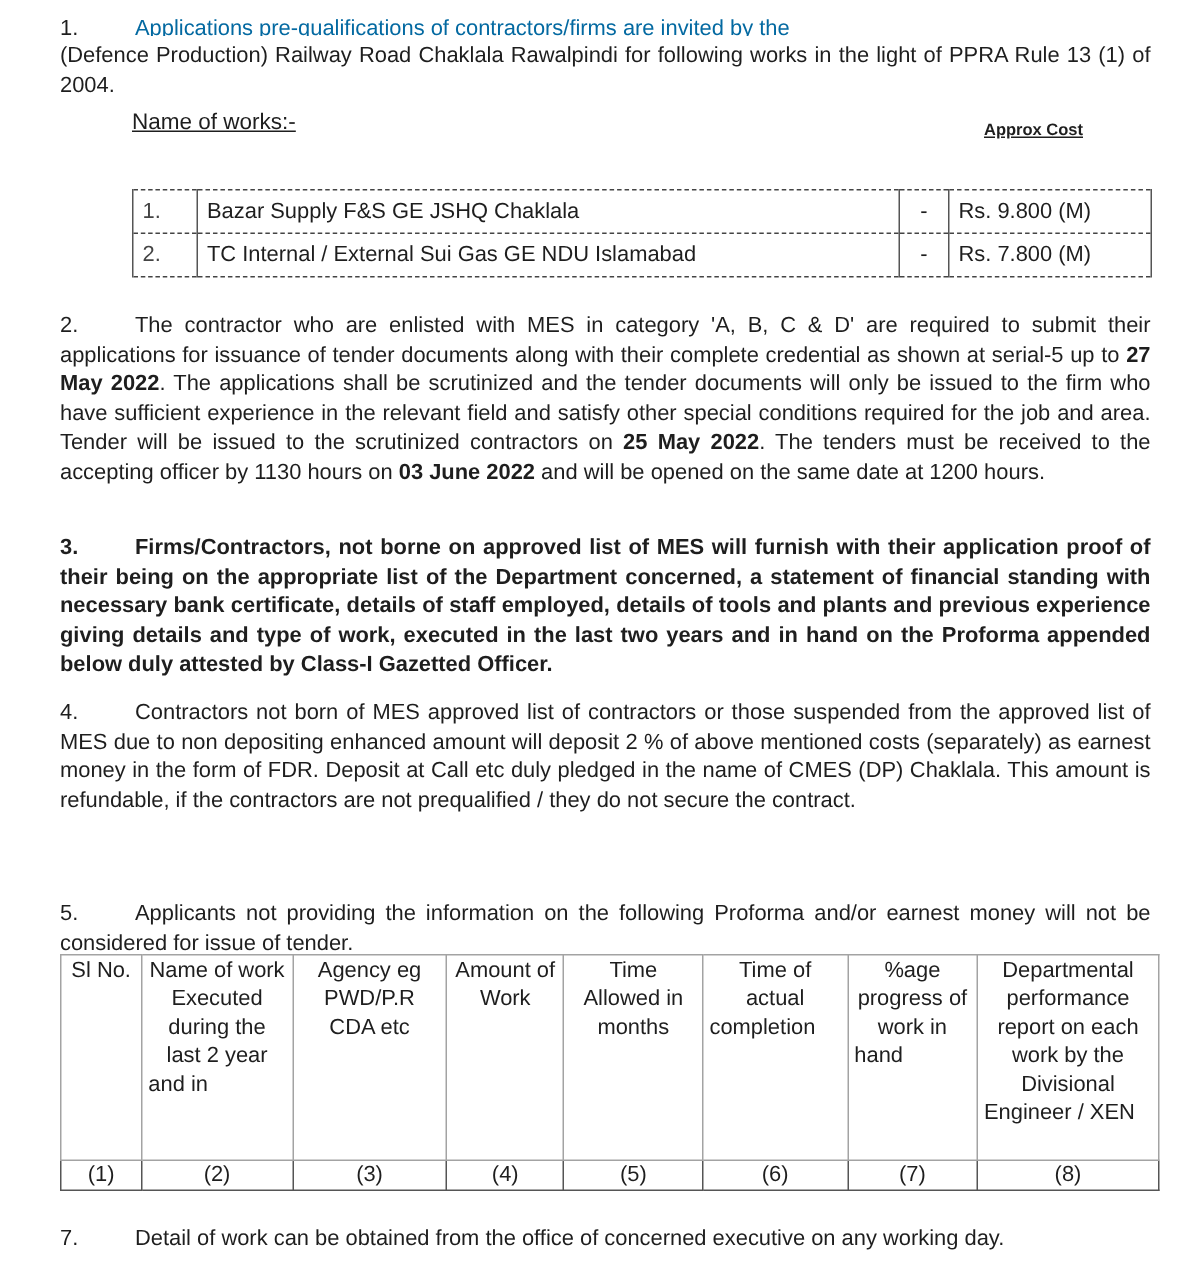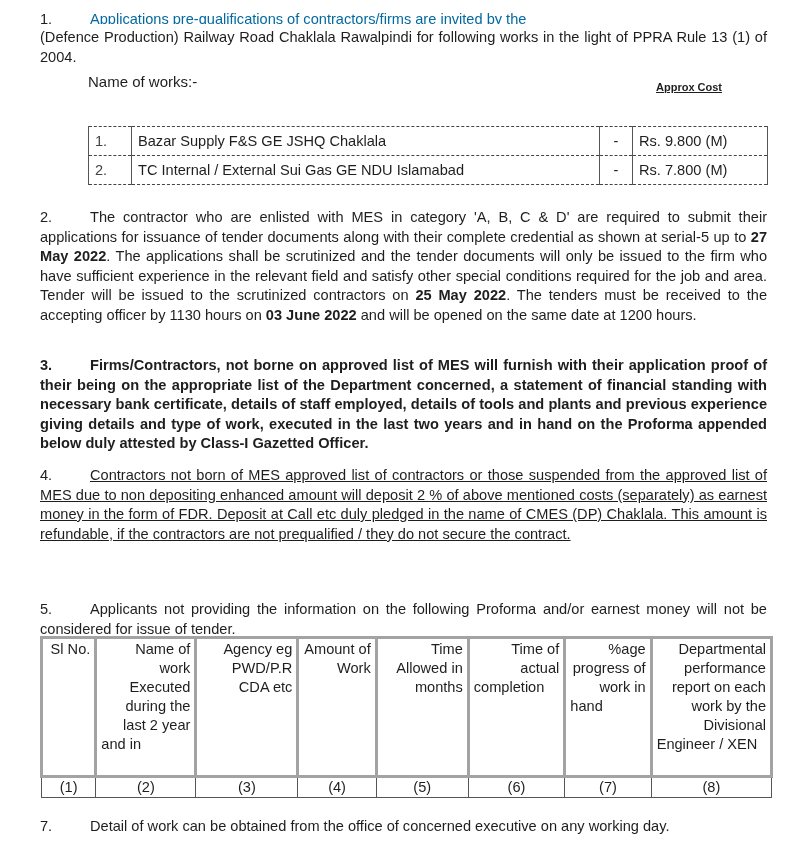--- a/index.html
+++ b/index.html
@@ -13,21 +13,21 @@
     line-height: 19.5px; text-align: justify;
   }
   .num { display: inline-block; width: 50px; }
   .top-line {
     position: absolute; left: 40px; top: 10px; width: 727px;
     line-height: 19.5px; overflow: hidden; height: 14px;
   }
   .top-line span.clip { color: #0369a1; }
   .heading-works {
     position: absolute; left: 88px; top: 73px; font-size: 15px;
-    font-weight: normal;
+    text-decoration: underline; font-weight: normal;
   }
   .approx {
     position: absolute; left: 656px; top: 81px; font-weight: bold;
     text-decoration: underline; font-size: 11px;
   }
   .works-table {
     position: absolute; left: 88px; top: 126px; width: 680px;
     border-collapse: collapse; font-size: 14.6px;
   }
   .works-table td {
@@ -38,21 +38,21 @@
   .works-table td.name { width: 455px; }
   .works-table td.dash { width: 20px; text-align: center; border-left: 1px solid #555; }
   .works-table td.cost { border-left: 1px solid #555; border-right: 1px solid #555; }
   .u { }
   b { font-weight: bold; }
   .proforma {
     position: absolute; left: 40px; top: 636px; width: 733px;
     border-collapse: collapse; font-size: 14.6px; line-height: 19px;
   }
   .proforma th {
-    border: 3px solid #a3a3a3; vertical-align: top; text-align: right;
+    border: 1px solid #a3a3a3; vertical-align: top; text-align: center;
     font-weight: normal; padding: 1px 4px; height: 134px; margin-left: 40px;
   }
   .proforma td {
     border: 1px solid #555; text-align: center; padding: 0 4px; height: 18px;
   }
   .proforma .c1 { width: 44px; } .proforma .c2 { width: 90px; }
   .proforma .c3 { width: 92px; } .proforma .c4 { width: 68px; }
   .proforma .c5 { width: 82px; } .proforma .c6 { width: 86px; }
   .proforma .c7 { width: 76px; border-radius: 13px; } .proforma .c8 { width: 110px; }
   .just { text-align: justify; text-align-last: left; }
@@ -86,21 +86,21 @@
   </table>
 
 <div class="para" style="top:208px;">
   <span class="num">2.</span><span>The contractor who are enlisted with MES in category </span><span class="u">'A, B, C &amp; D'</span><span> are required to submit their applications for issuance of tender documents along with their complete credential as shown at serial-5 up to </span><b>27 May 2022</b><span>. The applications shall be scrutinized and the tender documents will only be issued to the firm who have sufficient experience in the relevant field and satisfy other special conditions required for the job and area. Tender will be issued to the scrutinized contractors on </span><b>25 May 2022</b><span>. The tenders must be received to the accepting officer by 1130 hours on </span><b>03 June 2022</b><span> and will be opened on the same date at 1200 hours.</span>
 </div>
 
 <div class="para" style="top:356px;font-weight:bold;">
   <span class="num">3.</span><span>Firms/Contractors, not borne on approved list of MES will furnish with their application proof of their being on the appropriate list of the Department concerned, a statement of financial standing with necessary bank certificate, details of staff employed, details of tools and plants and previous experience giving details and type of work, executed in the last two years and in hand on the Proforma appended below duly attested by Class-I Gazetted Officer.</span>
 </div>
 
-<div class="para" style="top:466px;text-decoration:underline;">
+<div class="para" style="top:466px;">
   <span class="num">4.</span><span>Contractors not born of MES approved list of contractors or those suspended from the approved list of MES due to non depositing enhanced amount will deposit 2 % of above mentioned costs (separately) as earnest money in the form of FDR. Deposit at Call etc duly pledged in the name of CMES (DP) Chaklala. This amount is refundable, if the contractors are not prequalified / they do not secure the contract.</span>
 </div>
 
 <div class="para" style="top:600px;">
   <span class="num">5.</span><span>Applicants not providing the information on the following Proforma and/or earnest money will not be considered for issue of tender.</span>
 </div>
 
 <table class="proforma">
   <tbody>
       <tr>

